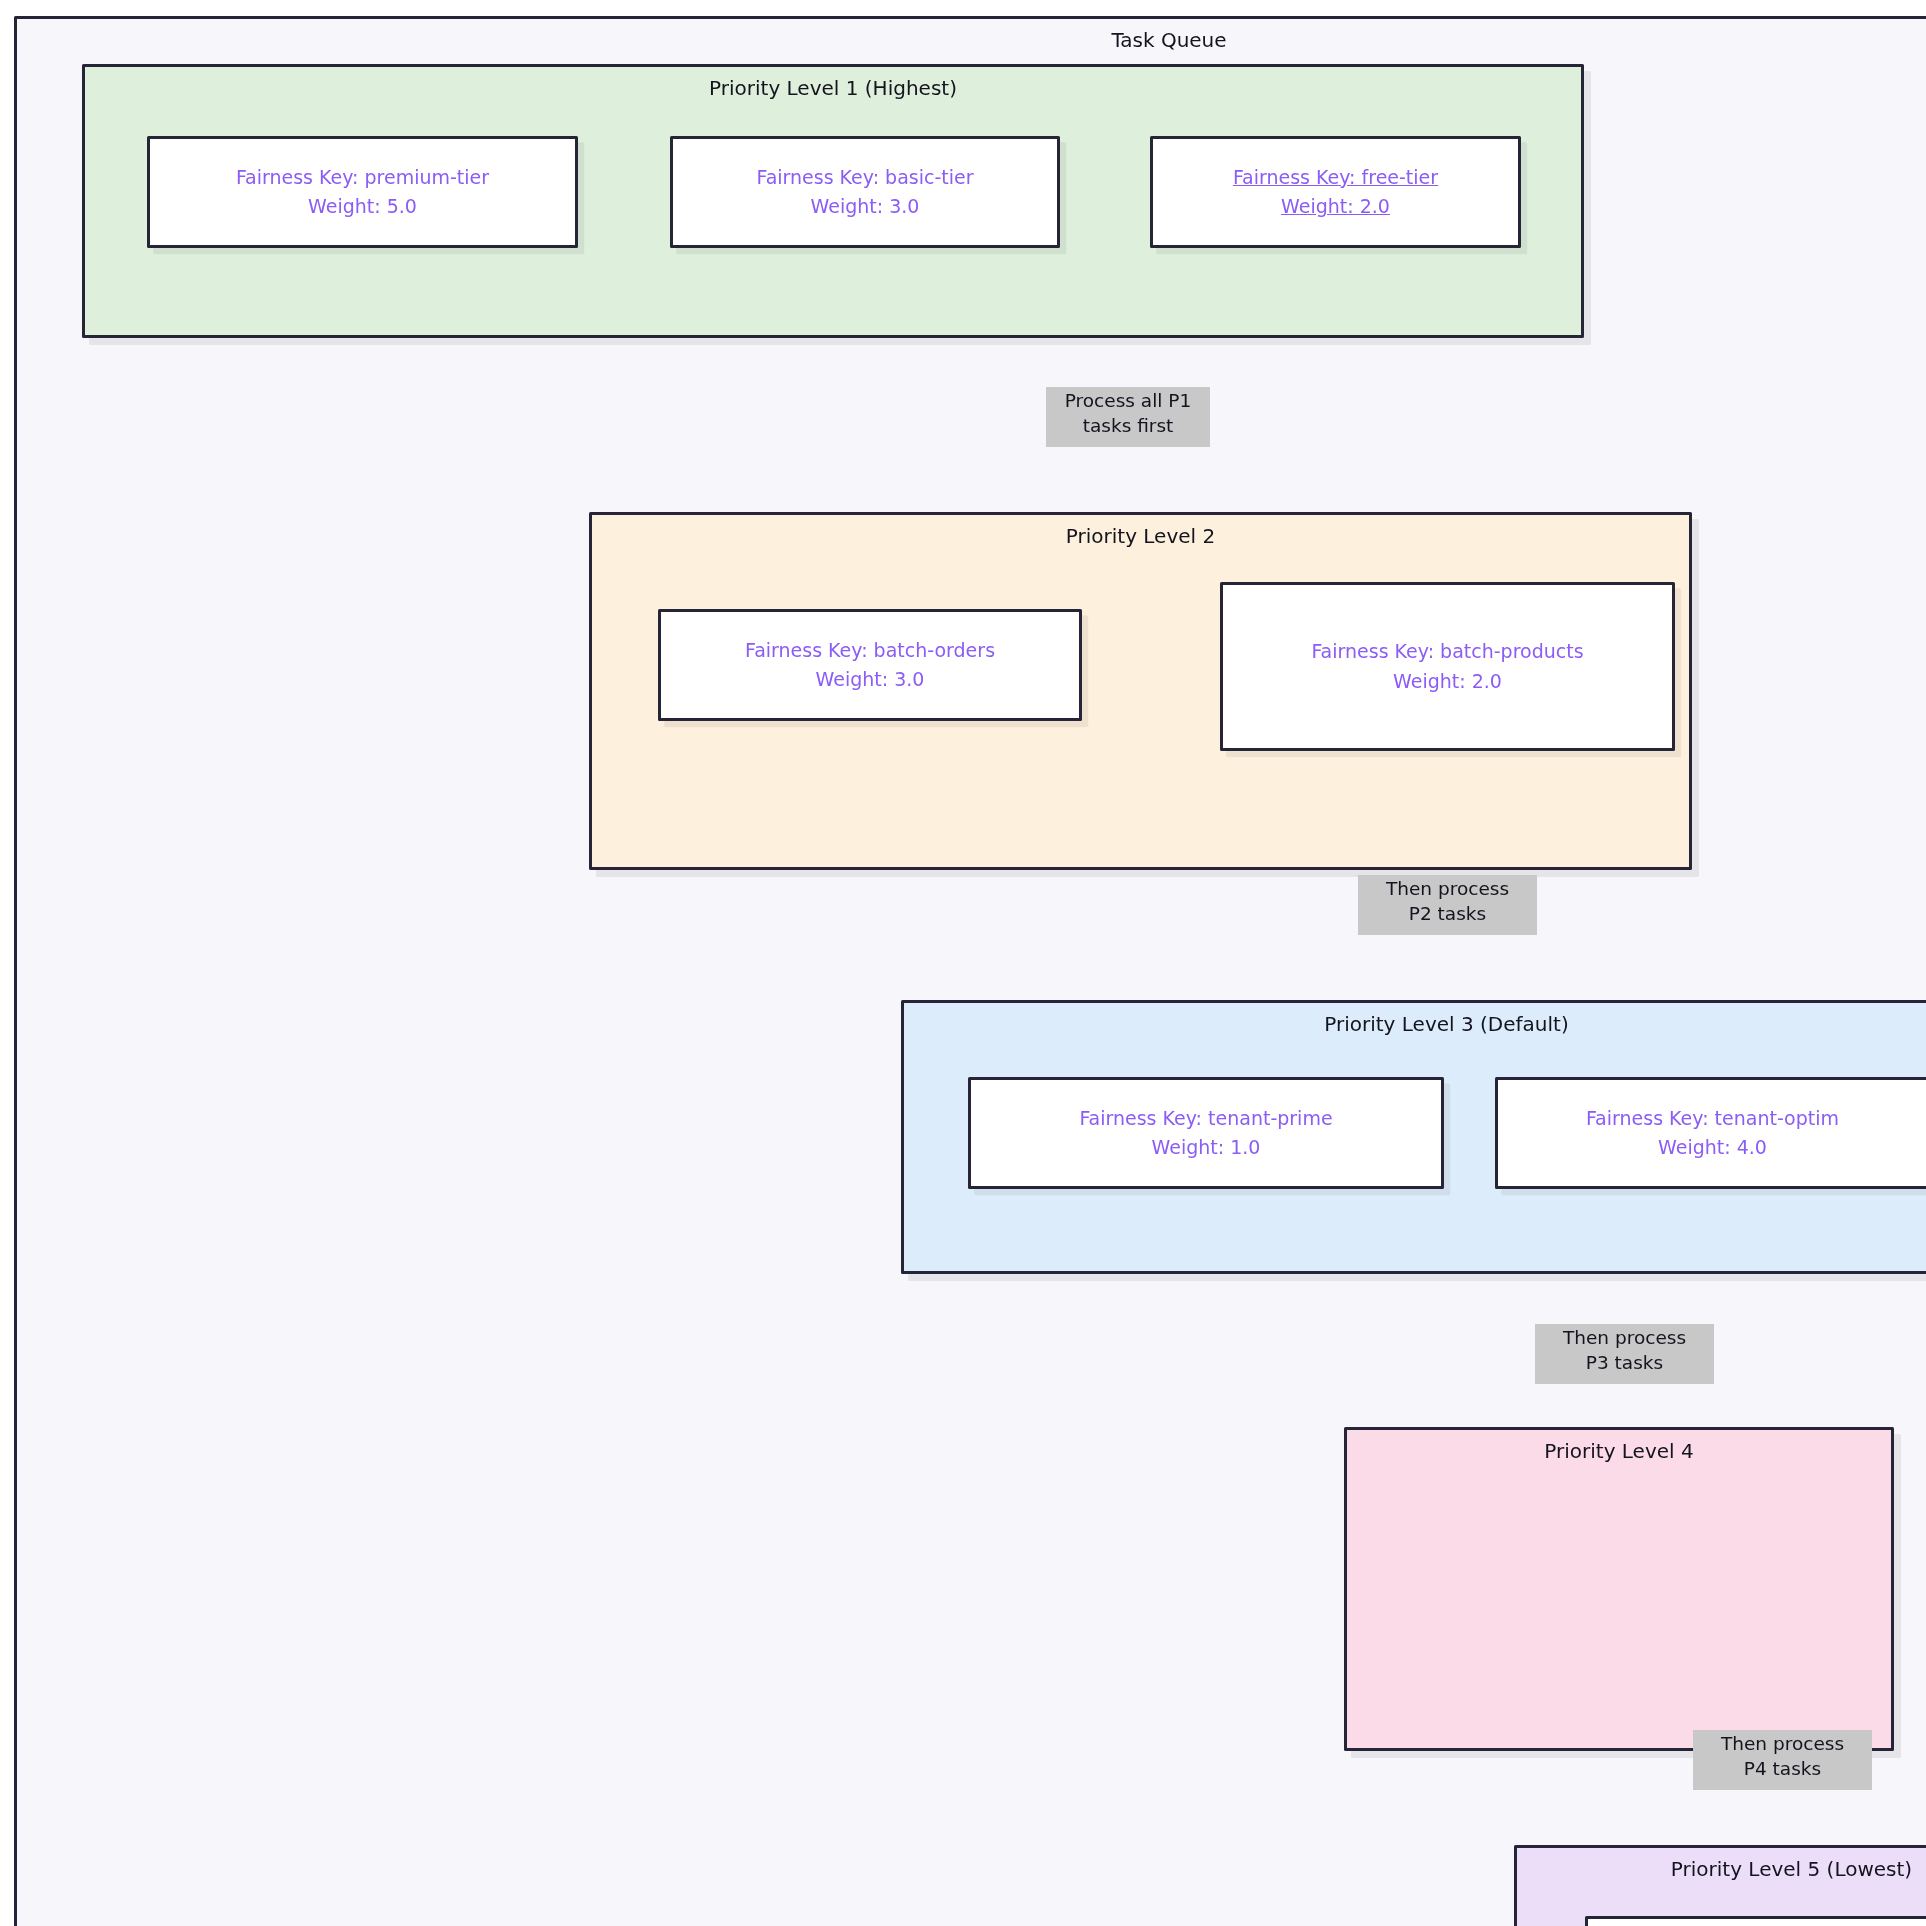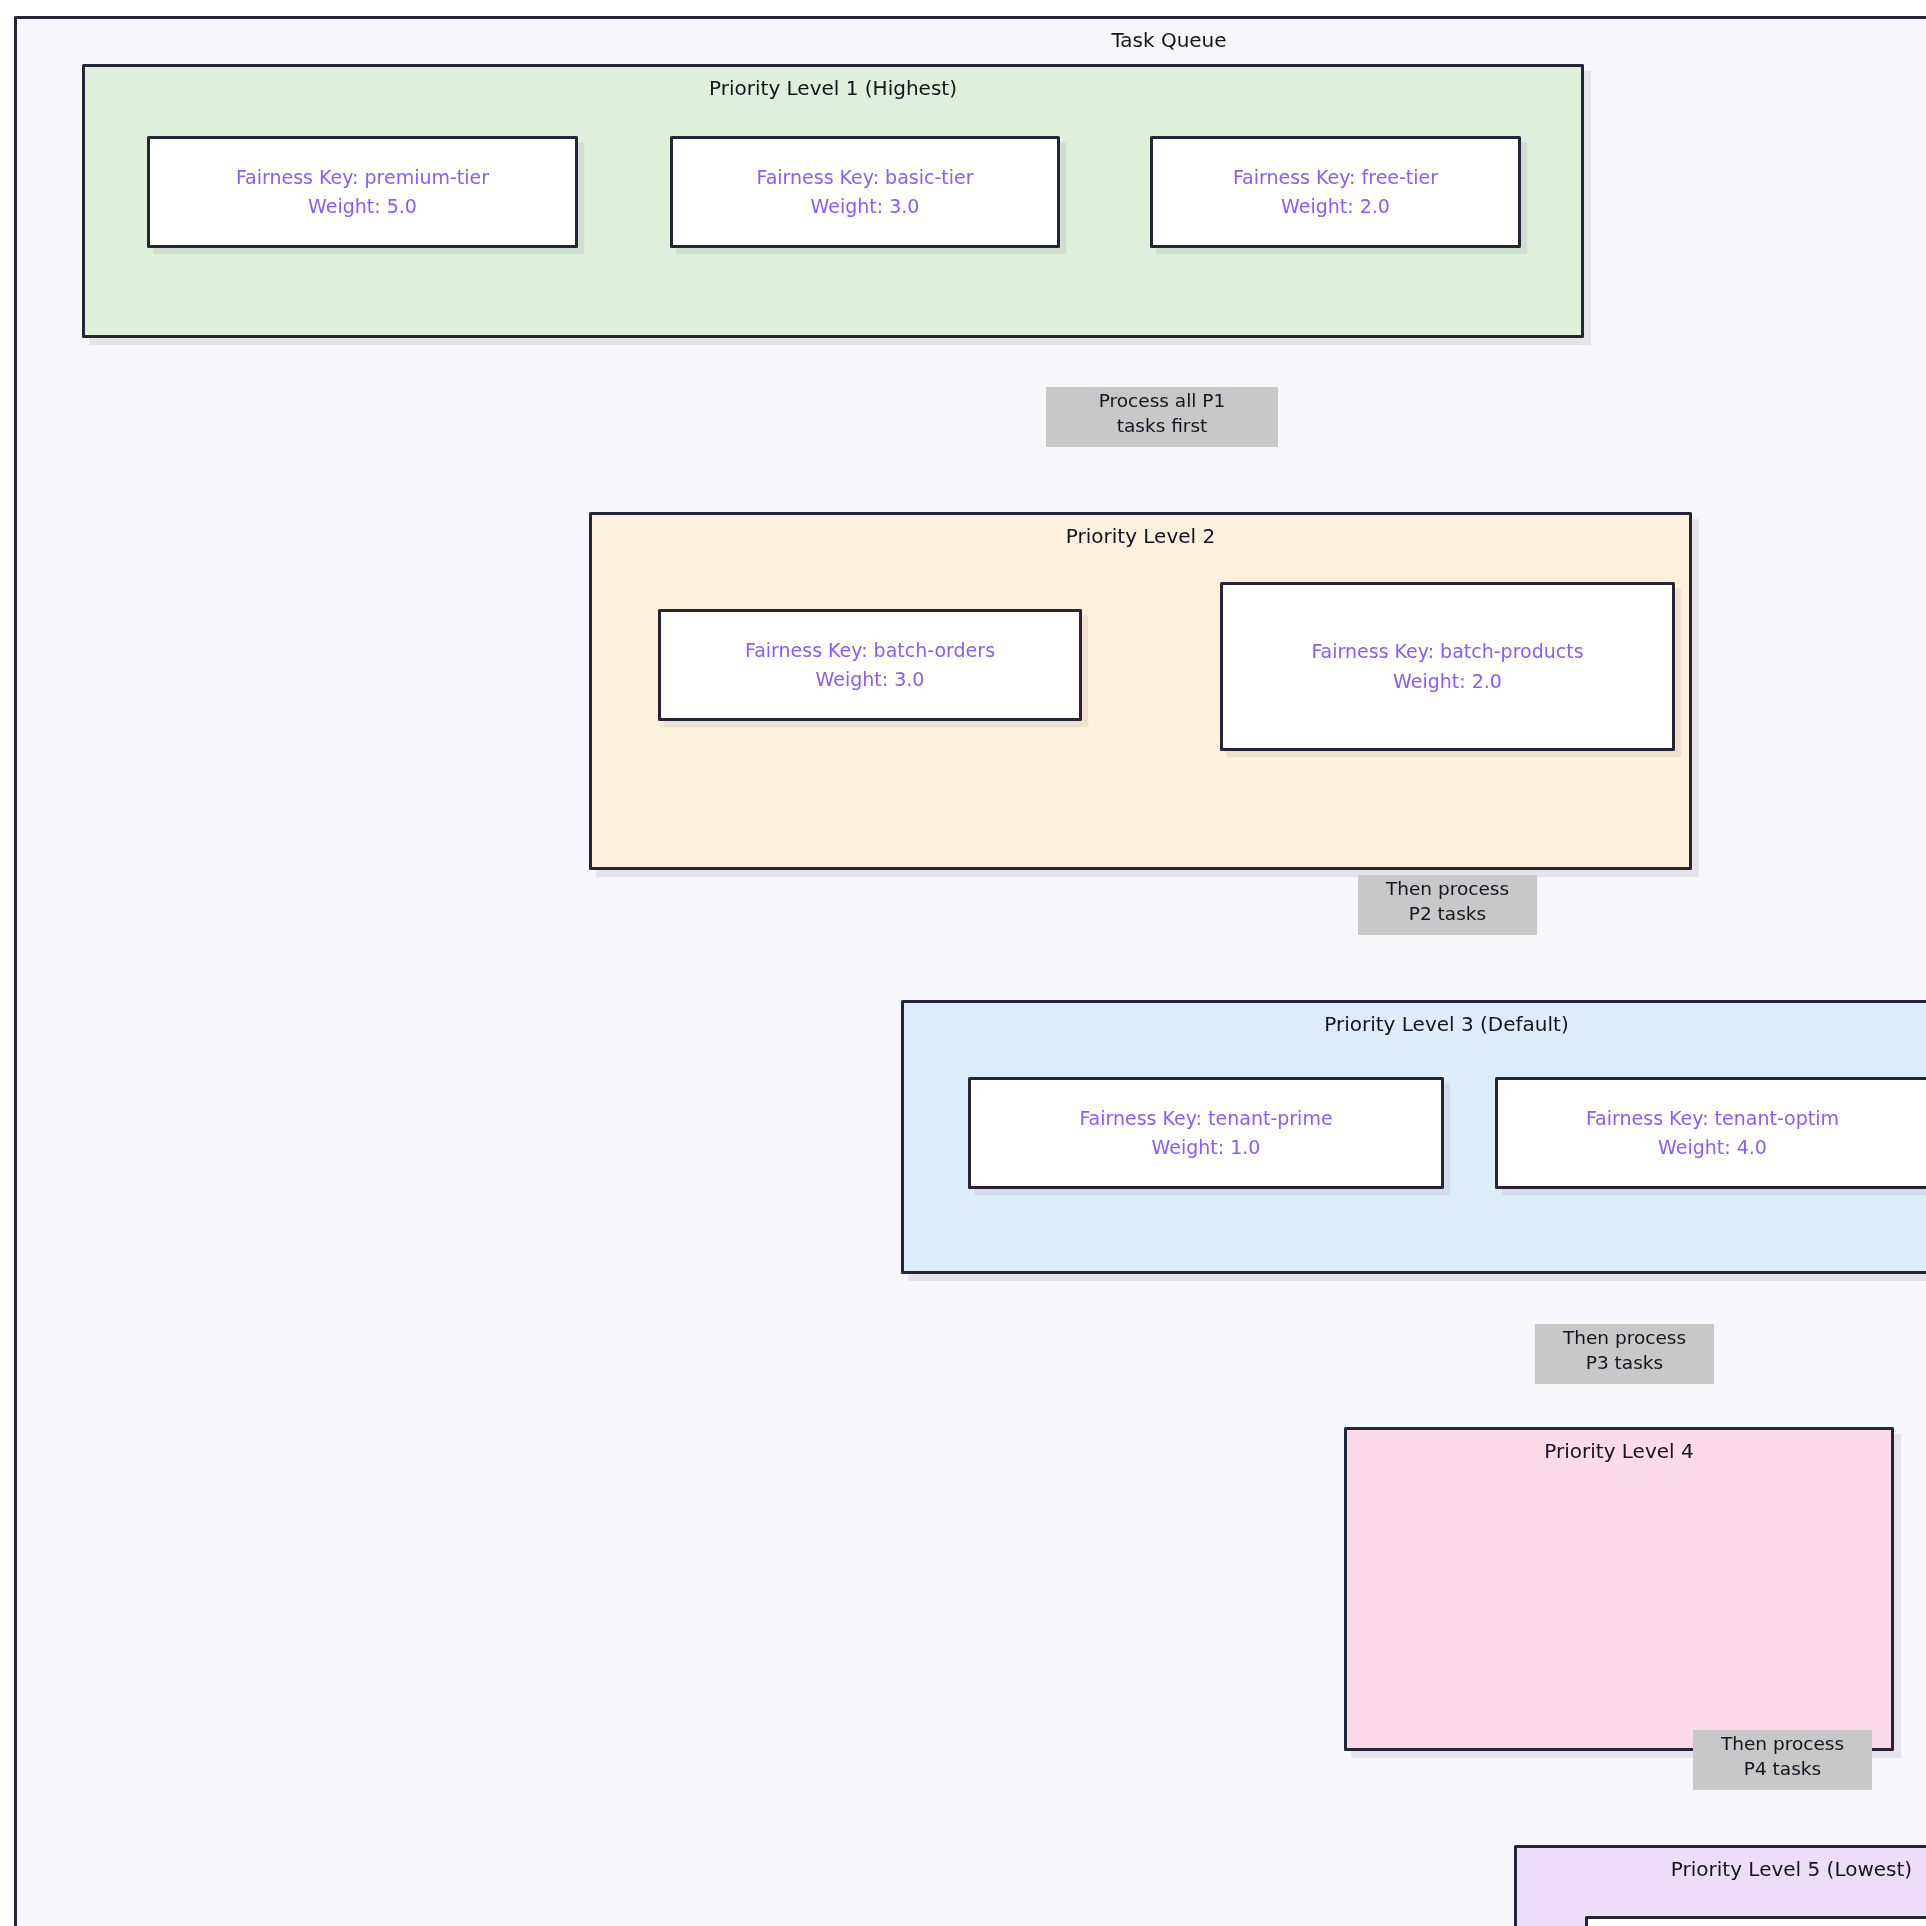--- a/index.html
+++ b/index.html
@@ -125,21 +125,21 @@
   <div class="node" style="left:147px; top:136px; width:431px; height:112px;">
     <span class="line">Fairness Key: premium-tier</span>
     <span class="line">Weight: 5.0</span>
   </div>
 
   <div class="node" style="left:670px; top:136px; width:390px; height:112px;">
     <span class="line">Fairness Key: basic-tier</span>
     <span class="line">Weight: 3.0</span>
   </div>
 
-  <div class="node" style="left:1150px; top:136px; width:371px; height:112px;">
+  <div class="node" style="left:1150px; top:136px; width:371px; height:112px;text-decoration:underline;">
     <span class="line">Fairness Key: free-tier</span>
     <span class="line">Weight: 2.0</span>
   </div>
 
   <div class="cluster" id="c-p2" style="left:589px; top:512px; width:1103px; height:358px; background:#fdf0dd;">
     <div class="cluster-title" style="top:10px;">Priority Level 2</div>
   </div>
 
   <div class="node" style="left:658px; top:609px; width:424px; height:112px;">
     <span class="line">Fairness Key: batch-orders</span>
@@ -171,21 +171,21 @@
 
 
   <div class="cluster" id="c-p5" style="left:1514px; top:1845px; width:555px; height:222px; background:#ecddf9;">
     <div class="cluster-title" style="top:10px;">Priority Level 5 (Lowest)</div>
   </div>
 
   <div class="node" style="left:1585px; top:1916px; width:410px; height:66px;">
     
   </div>
 
-  <div class="edge-label" style="left:1046px; top:387px; width:232px; height:60px;">
+  <div class="edge-label" style="left:1046px; top:387px; width:164px; height:60px;">
     <span class="line">Process all P1</span>
     <span class="line">tasks first</span>
   </div>
 
   <div class="edge-label" style="left:1358px; top:875px; width:179px; height:60px;">
     <span class="line">Then process</span>
     <span class="line">P2 tasks</span>
   </div>
 
   <div class="edge-label" style="left:1535px; top:1324px; width:179px; height:60px;">

